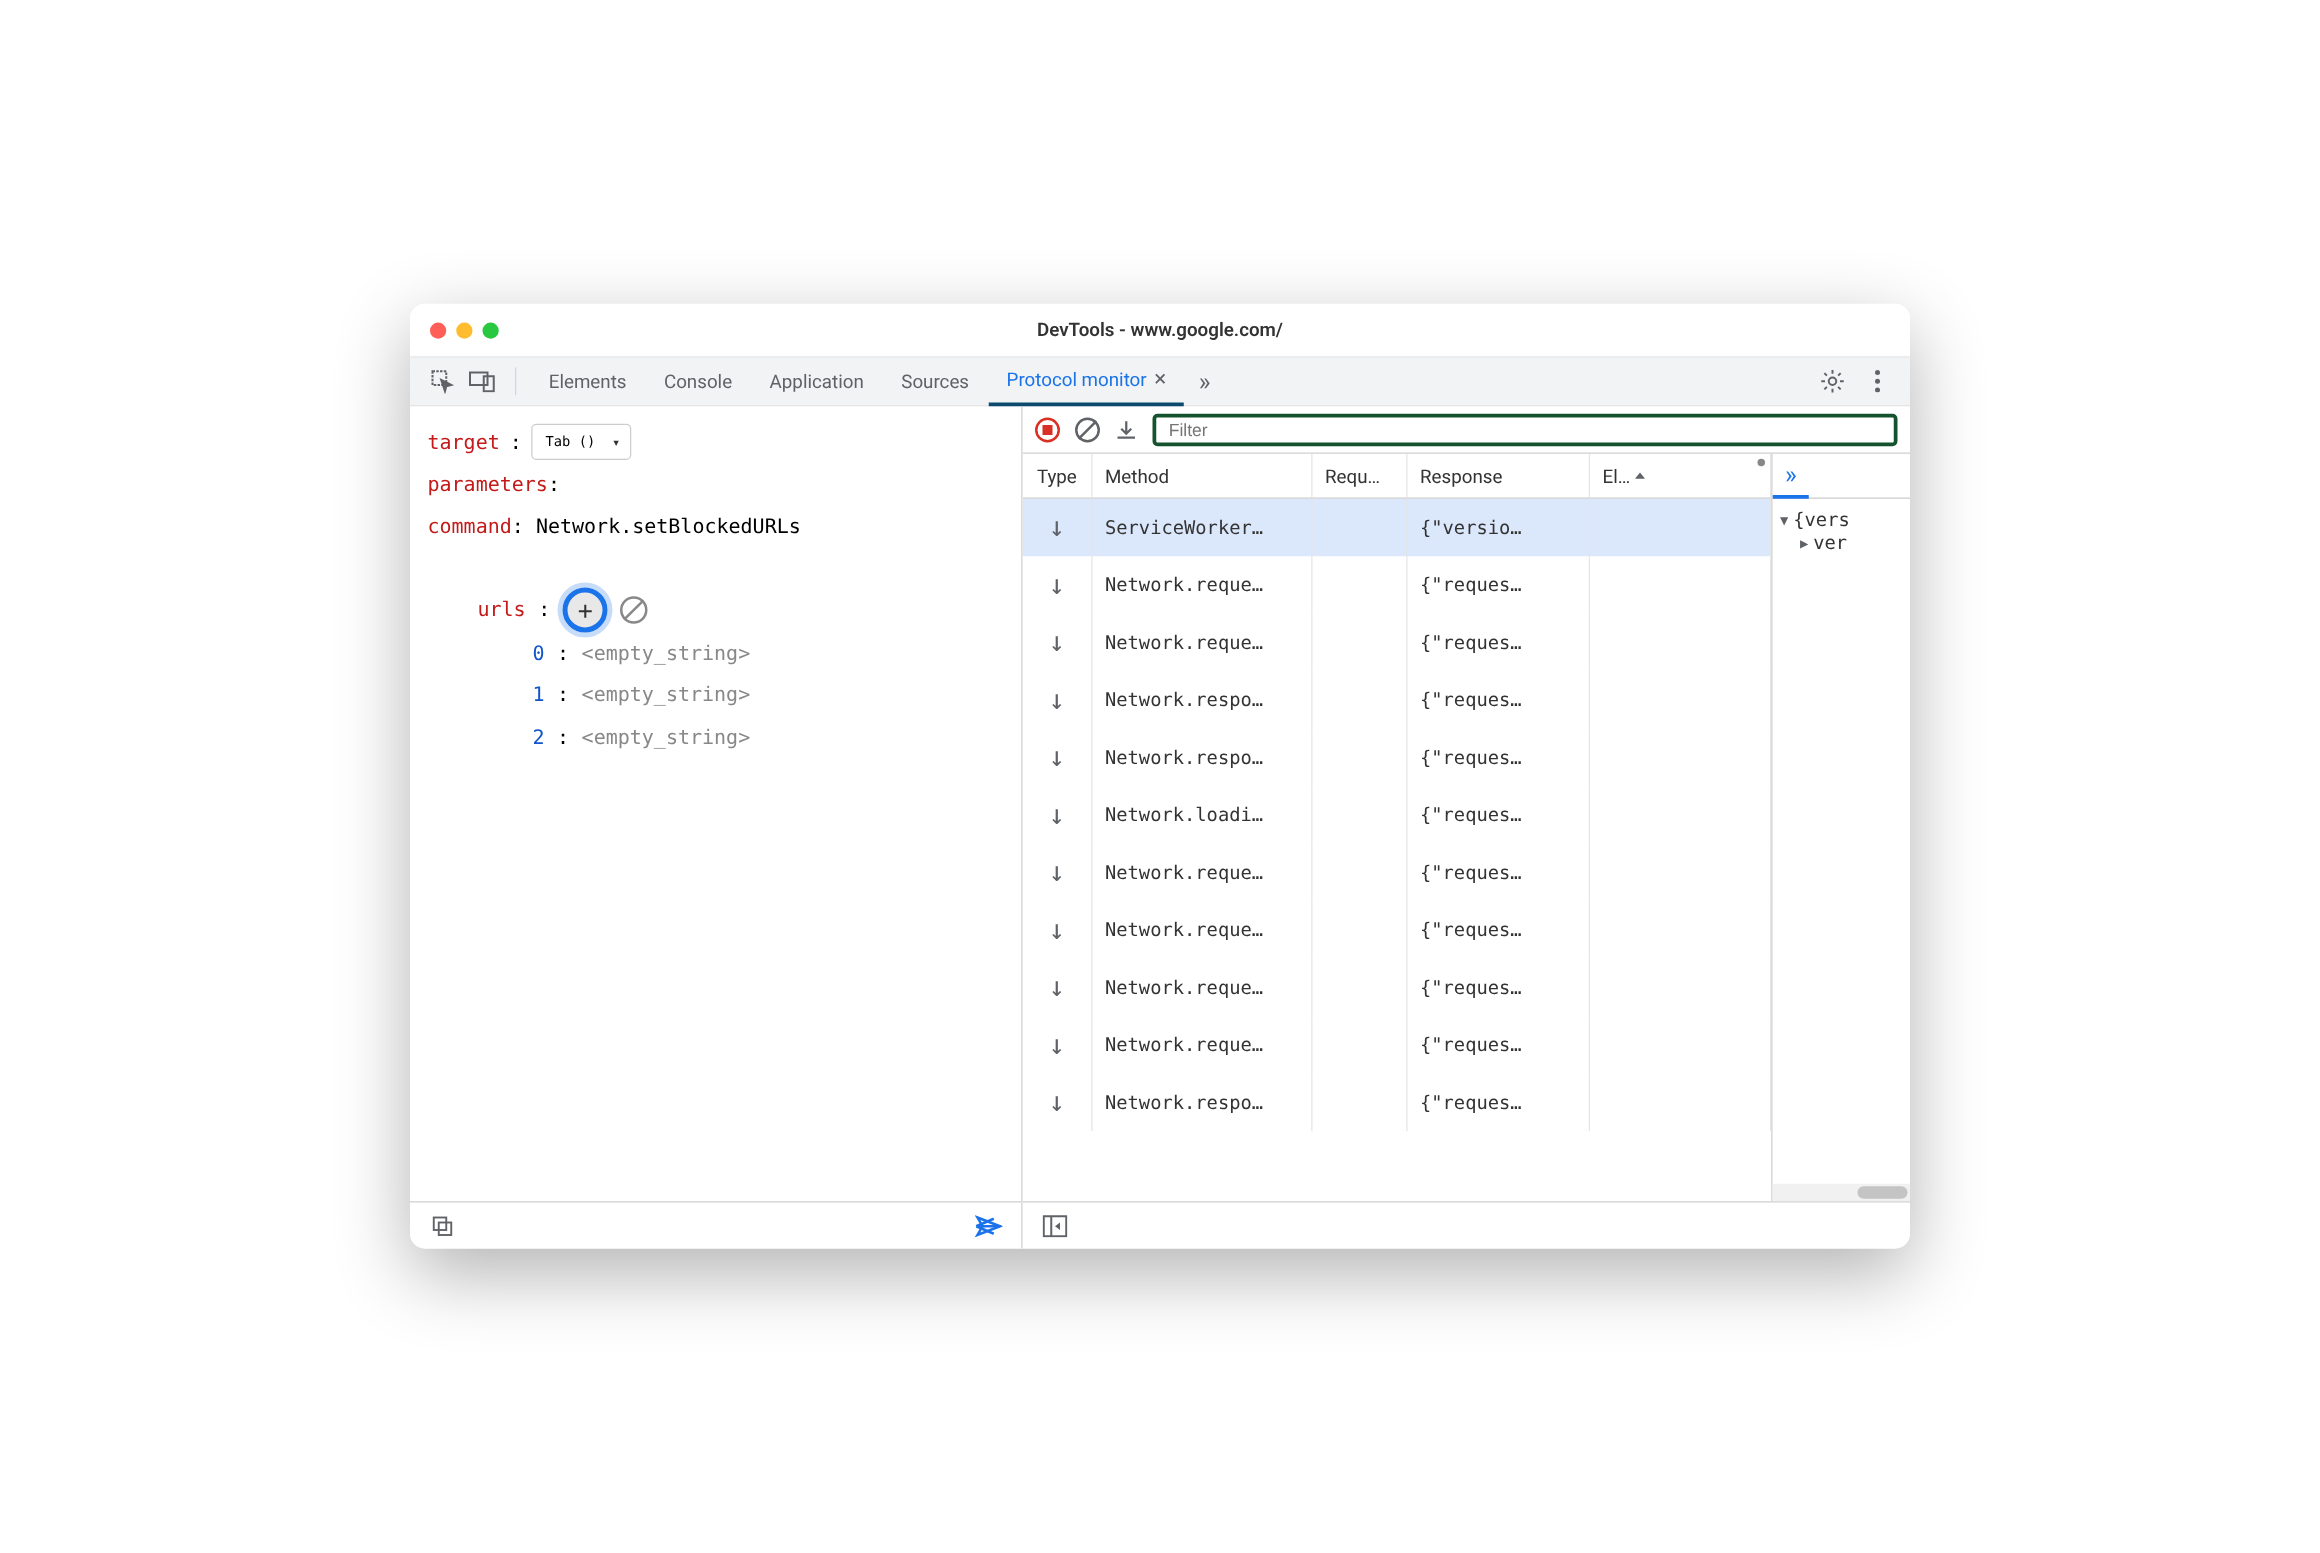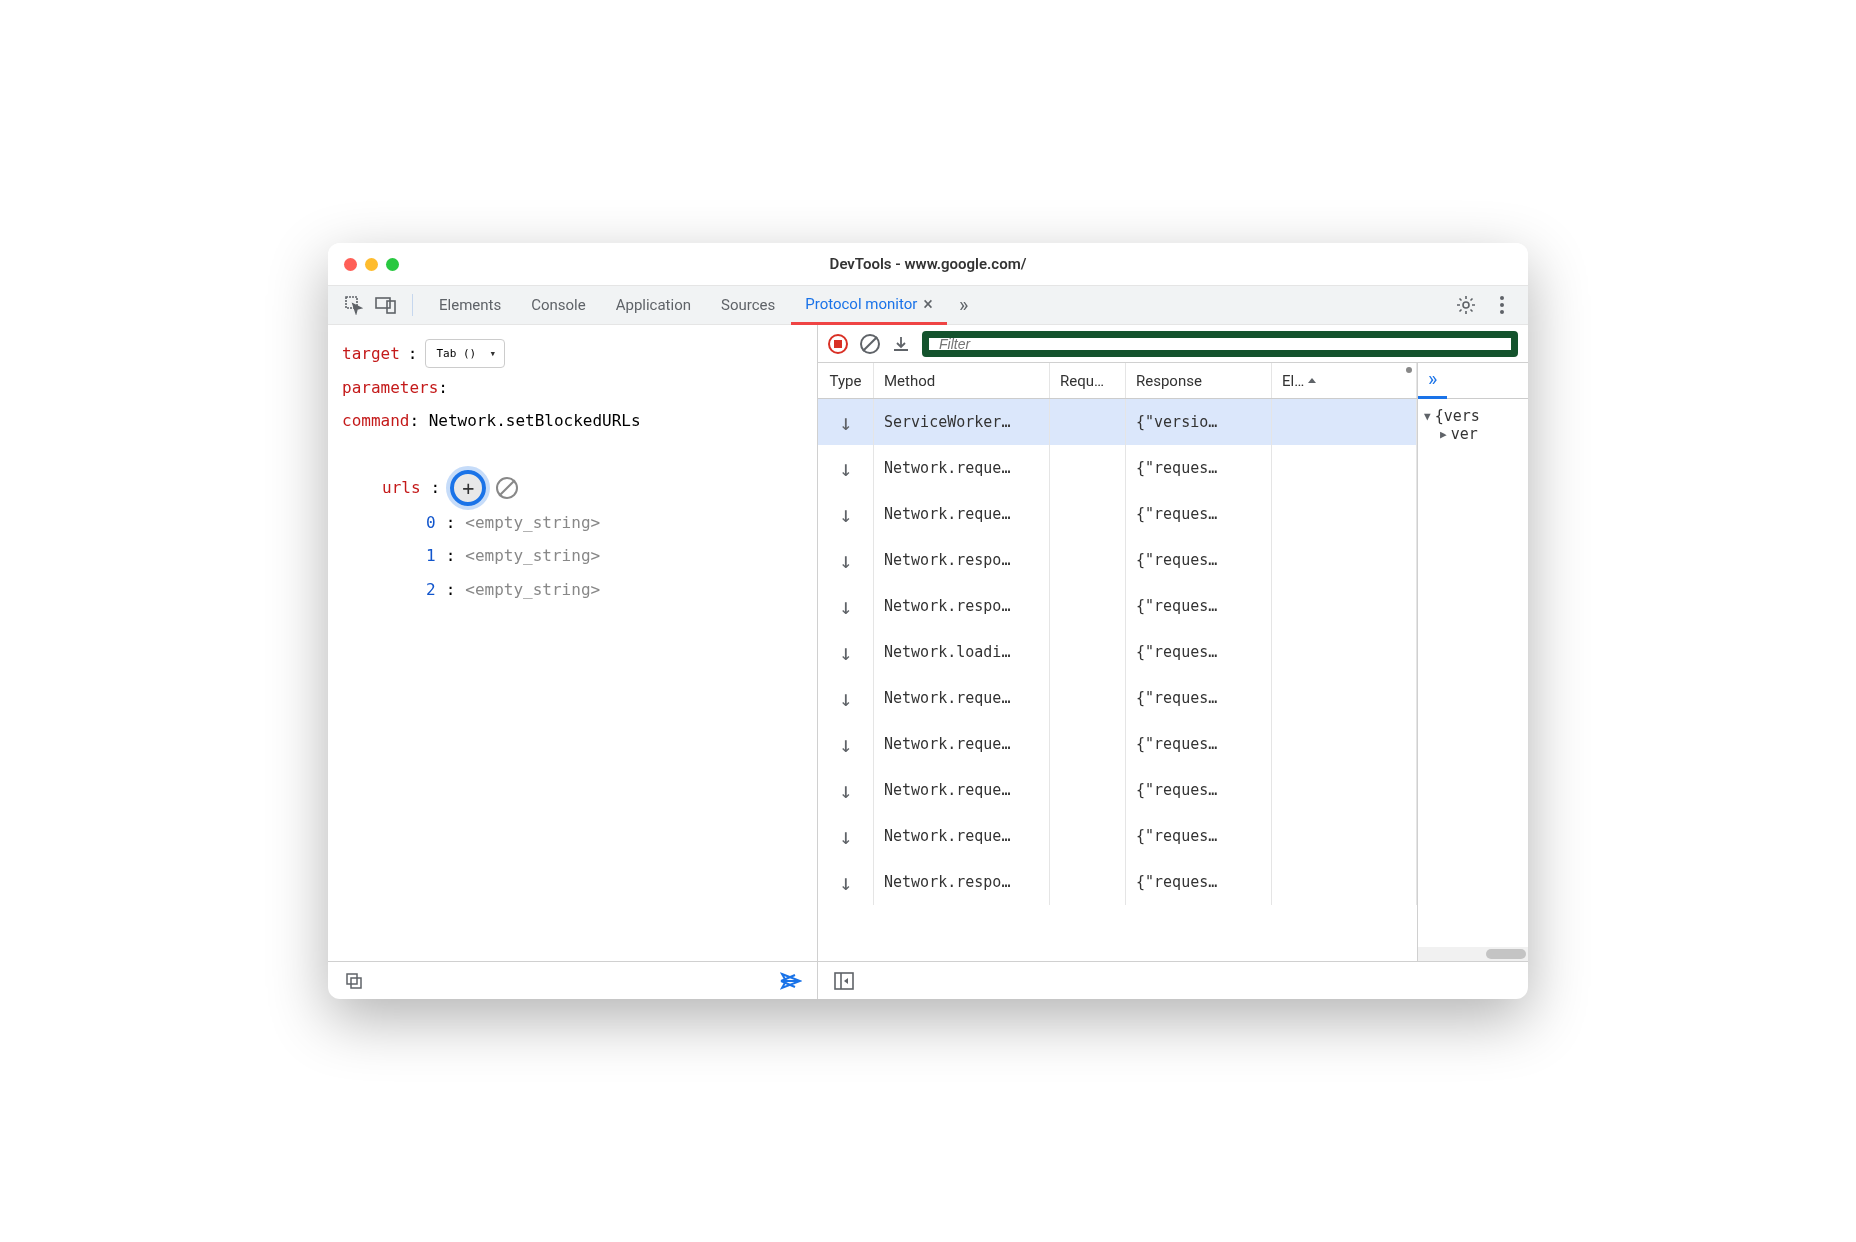--- a/index.html
+++ b/index.html
@@ -68,21 +68,21 @@
   height: 40px;
   display: flex;
   align-items: center;
   font-size: 15px;
   color: #5f6368;
   cursor: pointer;
   gap: 6px;
 }
 .tab.active {
   color: #1a73e8;
-  border-bottom: 3px solid #ef4444;
+  border-bottom: 3px solid #0c4a6e;
   justify-content: flex-end;
 }
 .tab-close { font-size: 18px; color: #5f6368; cursor: pointer; }
 .more-tabs { font-size: 20px; color: #5f6368; padding: 0 10px; cursor: pointer; }
 .main { flex: 1; display: flex; overflow: hidden; }
 .left-pane {
   width: 490px;
   border-right: 1px solid #d0d0d0;
   display: flex;
   flex-direction: column;
@@ -189,25 +189,24 @@
   transform: translate(-50%,-50%) rotate(-45deg);
 }
 .download-btn {
   color: #5f6368;
   cursor: pointer;
   font-size: 18px;
 }
 .filter-input {
   flex: 1;
   height: 26px;
-  border: 7px solid #14532d;
+  border: 3px solid #14532d;
   border-radius: 4px;
   padding: 0 10px;
   font-size: 14px;
-  font-style: italic;
 }
 .right-body { flex: 1; display: flex; overflow: hidden; }
 .table-wrap { flex: 1; overflow: hidden; display: flex; flex-direction: column; border-right: 1px solid #d0d0d0; }
 .table-header {
   display: flex;
   height: 36px;
   border-bottom: 1px solid #ccc;
   font-size: 15px;
   color: #333;
 }

